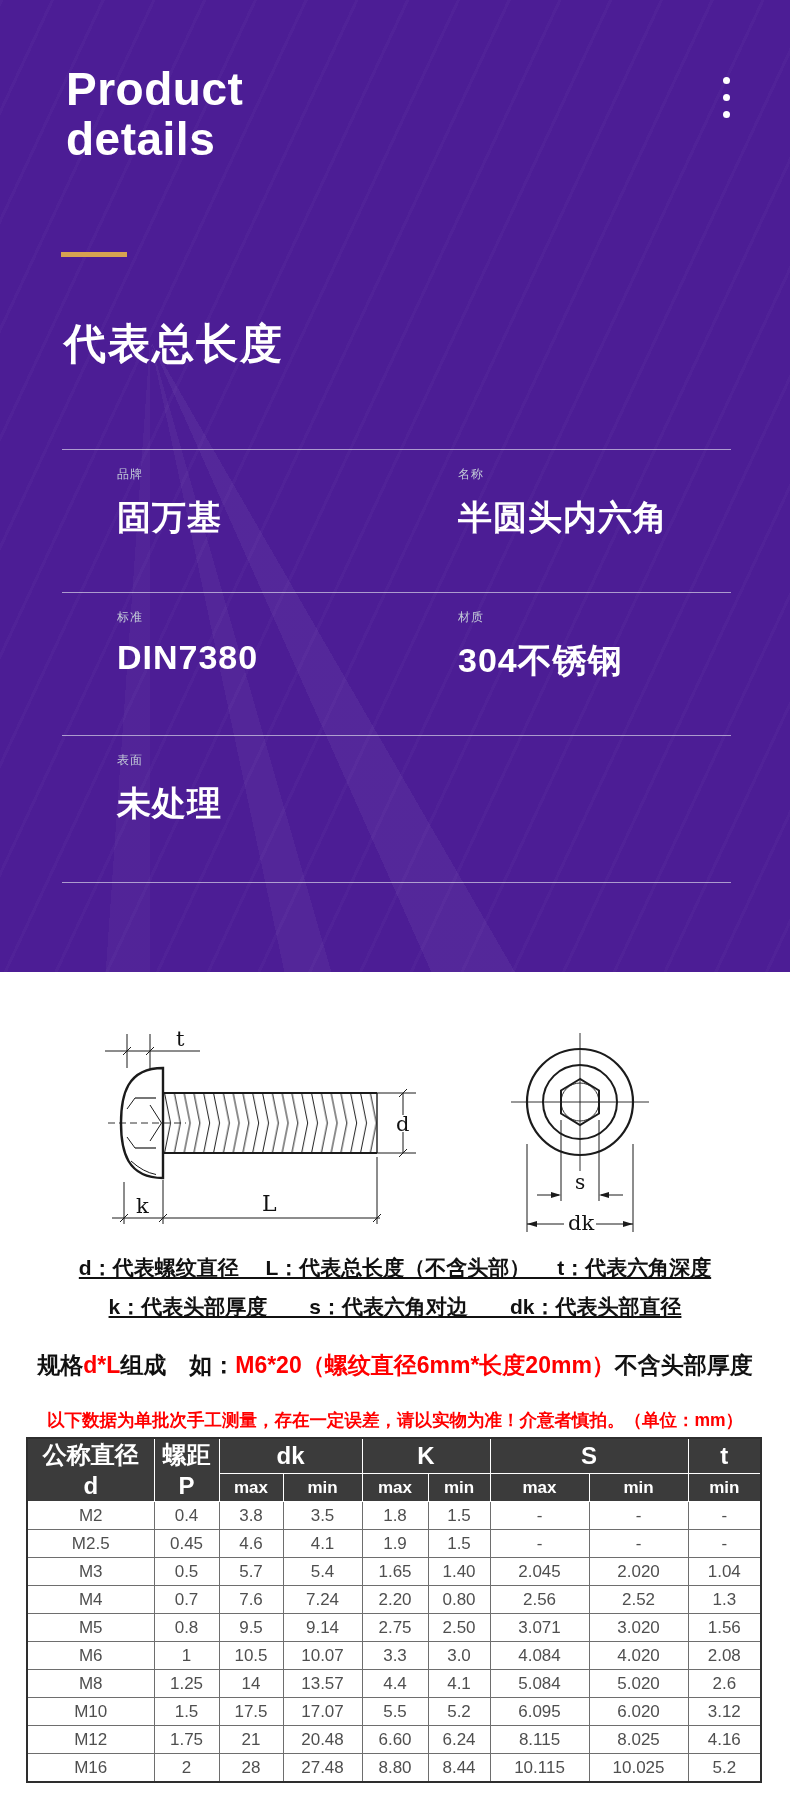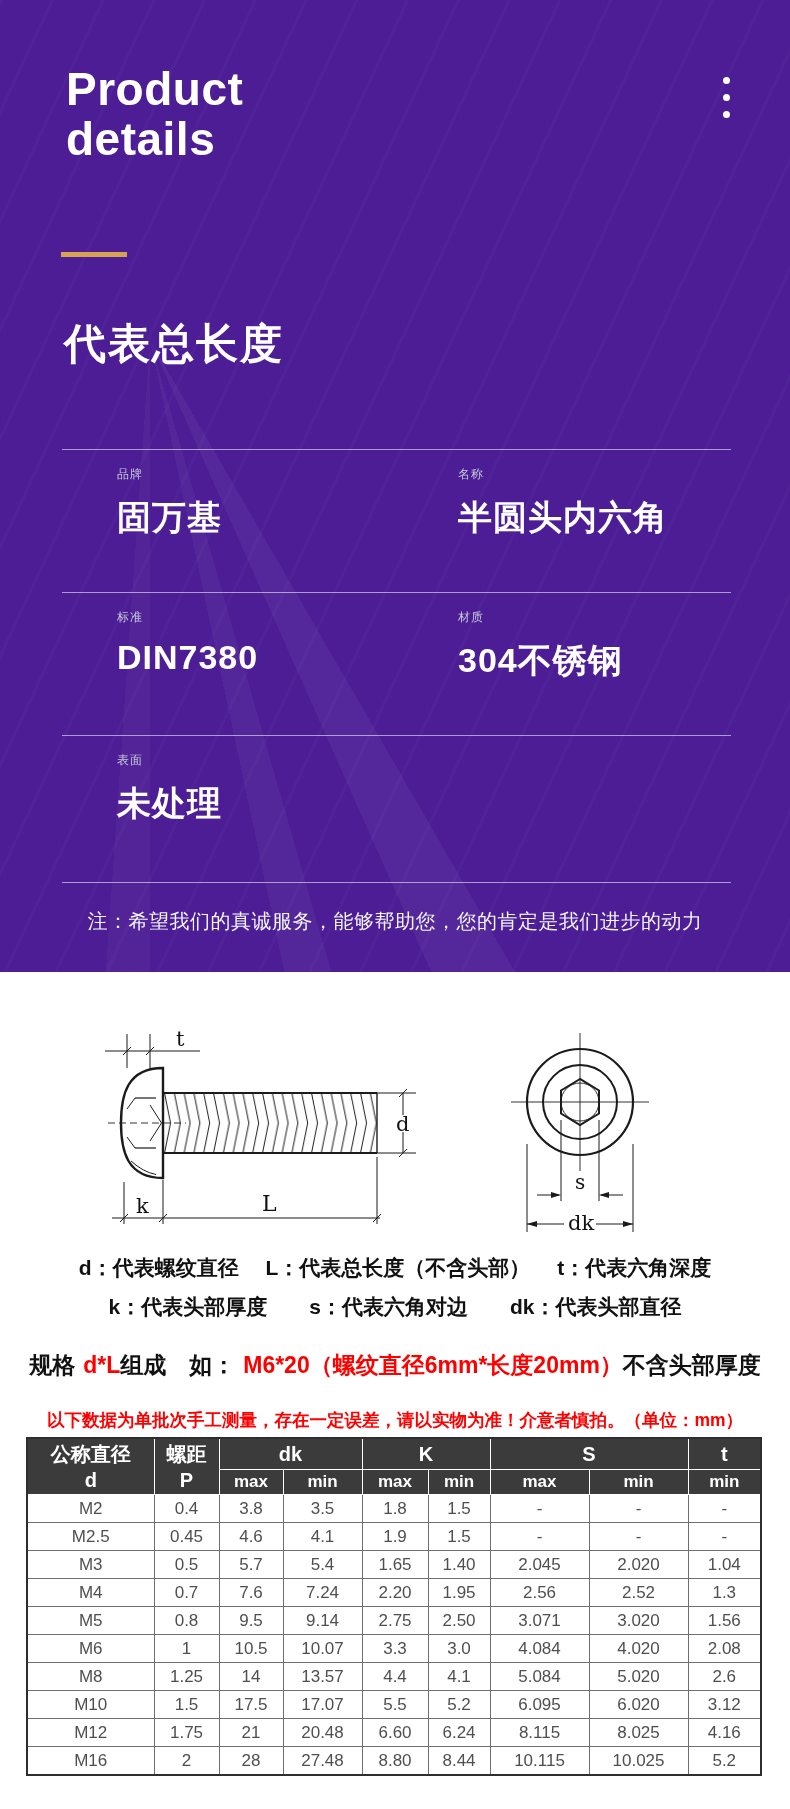--- a/index.html
+++ b/index.html
@@ -30,32 +30,32 @@
   .info-cell{box-sizing:border-box;}
   .info-cell.c1{width:396px;padding-left:55px;}
   .info-cell.c2{flex:1;}
   .info-label{margin-top:16px;font-size:12px;color:#c3cbd8;letter-spacing:1px;}
   .info-value{margin-top:12px;font-size:34px;font-weight:bold;color:#ffffff;letter-spacing:1px;}
 
   .hero-note{position:absolute;left:0;top:908px;width:790px;text-align:center;color:#f2f4f7;font-size:20px;letter-spacing:.5px;}
 
   
   .diagram-svg{position:absolute;left:0;top:972px;}
-  .legend-line{position:absolute;left:0;width:790px;text-align:center;color:#111111;font-weight:bold;}
+  .legend-line{position:absolute;left:0;width:790px;text-align:center;color:#111111;font-weight:bold;text-decoration:underline;}
   .legend-1{top:1254px;font-size:21px;}
   .legend-2{top:1293px;font-size:21px;}
   .spec-line{position:absolute;left:0;top:1350px;width:790px;text-align:center;font-size:23px;font-weight:bold;color:#111111;}
-  .spec-line .red{color:#ff0000;margin-left:8px;}
+  .spec-line .red{color:#ff0000;}
   .warning-line{position:absolute;left:0;top:1408px;width:790px;text-align:center;font-size:17.5px;font-weight:bold;color:#ff0000;}
 
   
   table.spec{position:absolute;left:26px;top:1437px;width:734px;border-collapse:collapse;table-layout:fixed;
     border:2px solid #2e2e2e;font-family:"Liberation Sans","DejaVu Sans",sans-serif;}
   table.spec th{background:#3b3b3b;color:#ffffff;border:1px solid #ffffff;font-weight:bold;padding:0;}
-  table.spec tr.group-row th{height:30px;font-size:20px;}
+  table.spec tr.group-row th{height:30px;font-size:24px;}
   table.spec tr.sub-row th{height:24px;font-size:17px;font-weight:bold;}
   table.spec th.twoline{font-size:19px;line-height:1.3;font-weight:bold;}
   table.spec td{border:1px solid #6e6e6e;height:27px;text-align:center;font-size:17px;color:#4f4f4f;padding:0;}
 </style>
 </head>
 <body>
 
 <div class="page">
 
   <div class="hero">
@@ -97,21 +97,20 @@
           </div>
         </div>
         <div class="info-row">
           <div class="info-cell c1">
             <div class="info-label">表面</div>
             <div class="info-value">未处理</div>
           </div>
         </div>
       </div>
 
-      <div class="hero-note">注：希望我们的真诚服务，能够帮助您，您的肯定是我们进步的动力</div>
     </div>
   </div>
 
   <svg class="diagram-svg" width="790" height="272" viewBox="0 0 790 272">
     <defs>
       <pattern id="threadPat" x="163" y="121" width="9.8" height="60" patternUnits="userSpaceOnUse">
         <path d="M1.5,0 L7.5,30 L1.5,60" fill="none" stroke="#1b1b1b" stroke-width="1"></path>
       </pattern>
     </defs>
 
@@ -261,21 +260,21 @@
           <td>2.045</td>
           <td>2.020</td>
           <td>1.04</td>
         </tr>
         <tr>
           <td>M4</td>
           <td>0.7</td>
           <td>7.6</td>
           <td>7.24</td>
           <td>2.20</td>
-          <td>1.95</td>
+          <td>0.80</td>
           <td>2.56</td>
           <td>2.52</td>
           <td>1.3</td>
         </tr>
         <tr>
           <td>M5</td>
           <td>0.8</td>
           <td>9.5</td>
           <td>9.14</td>
           <td>2.75</td>

